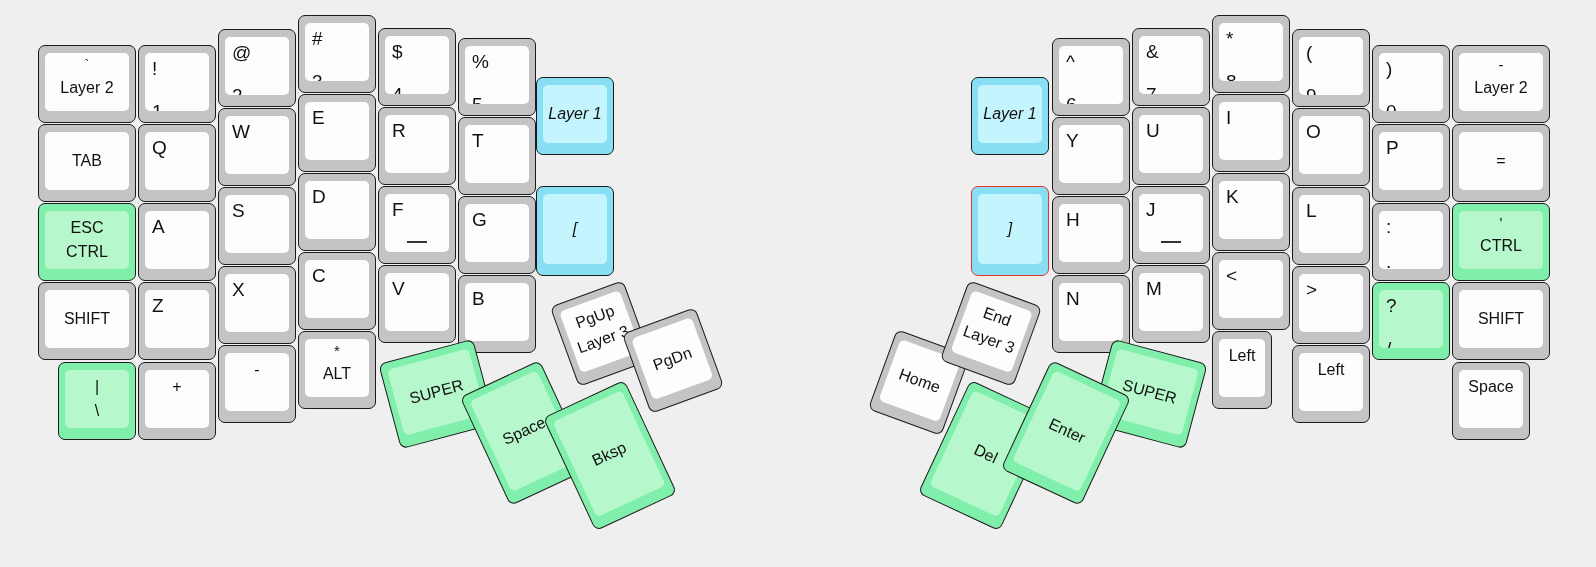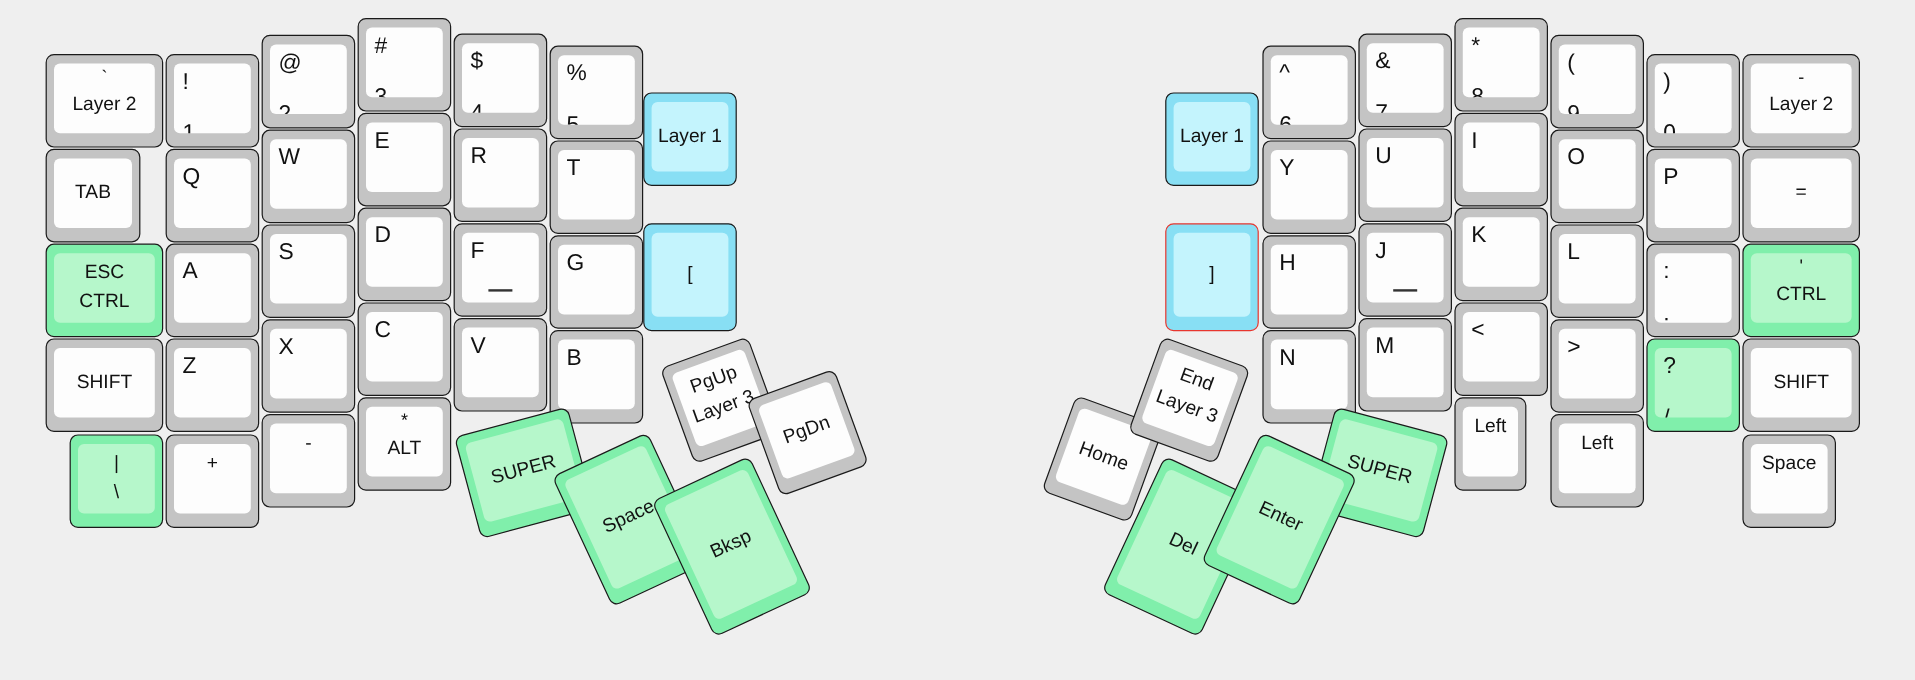--- a/index.html
+++ b/index.html
@@ -30,21 +30,21 @@
     width:100%;height:100%;
     box-sizing:border-box;
     border-radius:5px;
     background:#fdfdfd;
     overflow:hidden;
   }
   
   .key.green{background:#80efab;border-color:#1a1a1a;}
   .key.green .cap{background:#b6f7cb;}
   .key.blue{background:#88dff4;border-color:#1a1a1a;}
-  .key.blue .cap{background:#c4f4fd;}
+  .key.blue .cap{background:#c4f4fd;font-style:italic;}
   .key.sel{border-color:#e8362e;}
   
   .lg{
     position:absolute;
     color:#111;
     line-height:1;
     white-space:pre;
   }
   
   .lg.tl{left:7px;top:6px;font-size:19px;}
@@ -72,21 +72,21 @@
 <body>
 
 <div id="board">
     <div style="position: absolute; left: 0px; top: 0px; width: 100%; height: 100%;">
       <div class="key" style="left: 38px; top: 45px; width: 98px; height: 78px;">
         <div class="cap">
           <span class="lg ctiny">`</span>
           <span class="lg cmid">Layer 2</span>
         </div>
       </div>
-      <div class="key" style="left: 38px; top: 124px; width: 79px; height: 78px;">
+      <div class="key" style="left: 38px; top: 124px; width: 98px; height: 78px;">
         <div class="cap">
           <span class="lg c">TAB</span>
         </div>
       </div>
       <div class="key green" style="left: 38px; top: 203px; width: 98px; height: 78px;">
         <div class="cap">
           <span class="lg c1">ESC</span>
           <span class="lg c2">CTRL</span>
         </div>
       </div>

